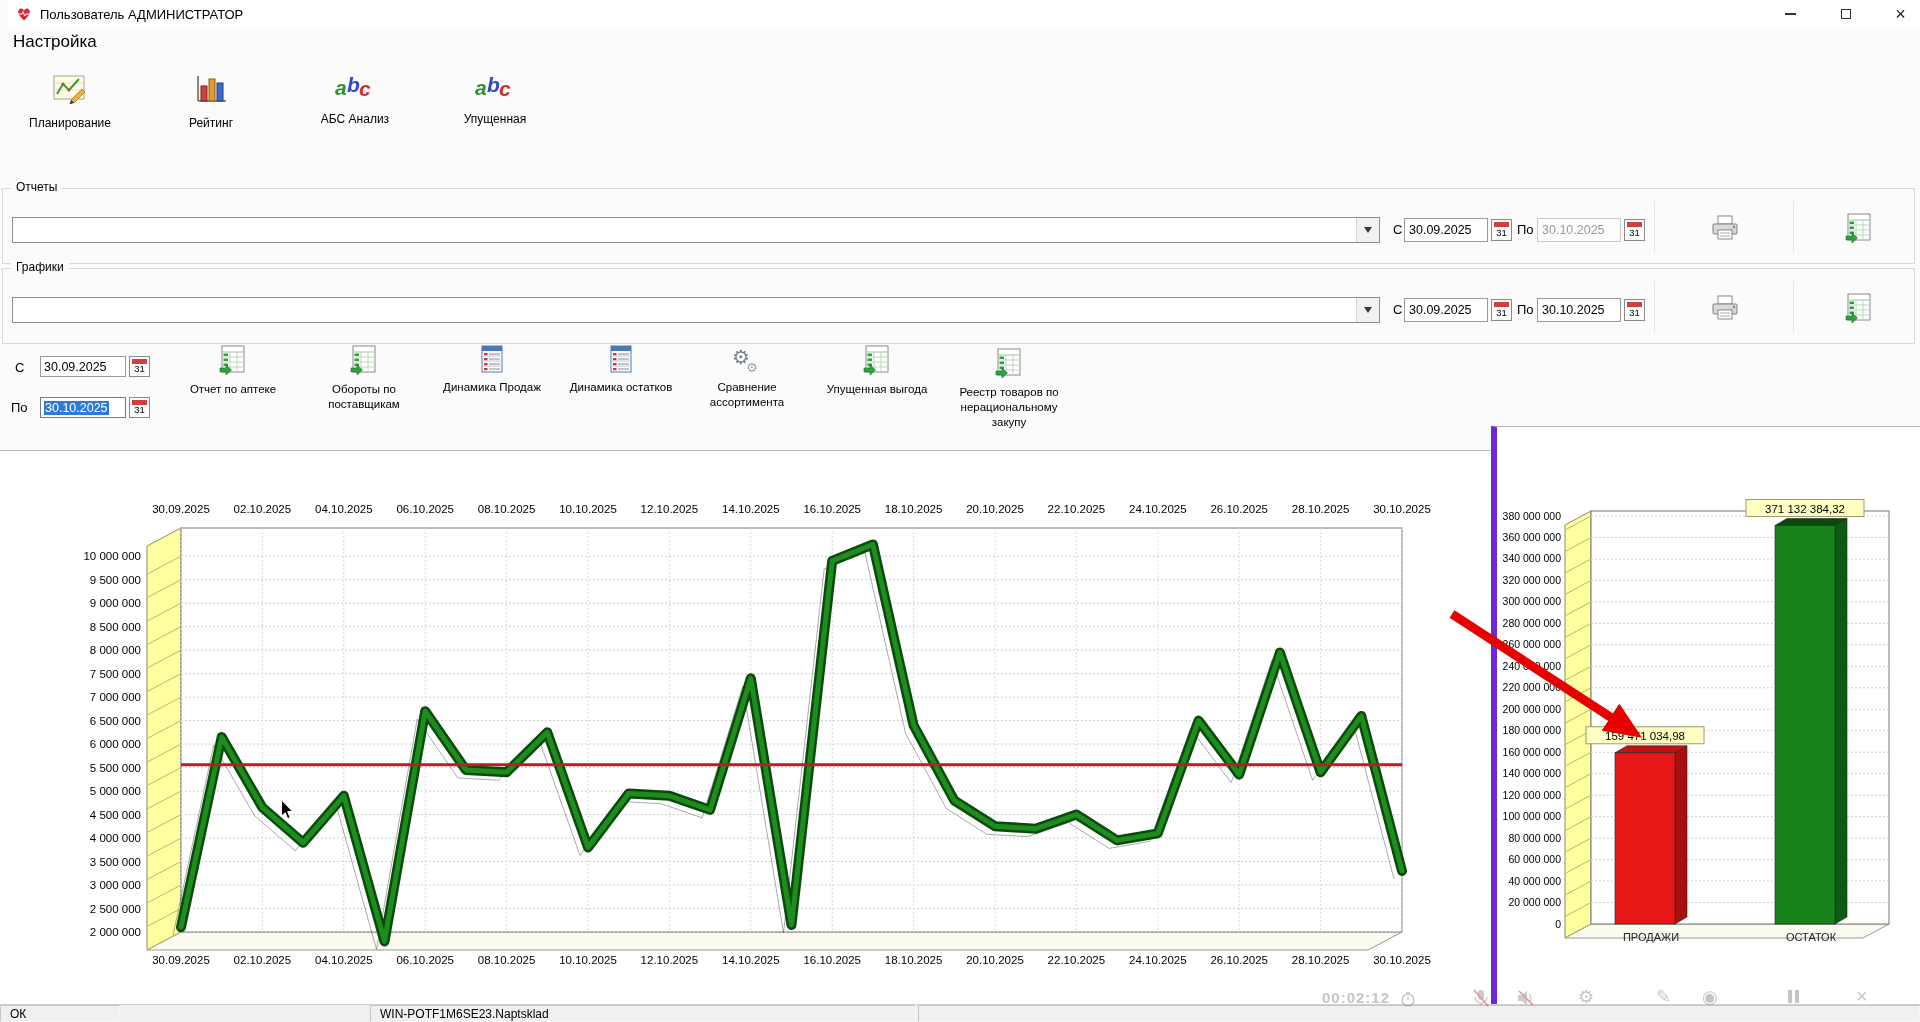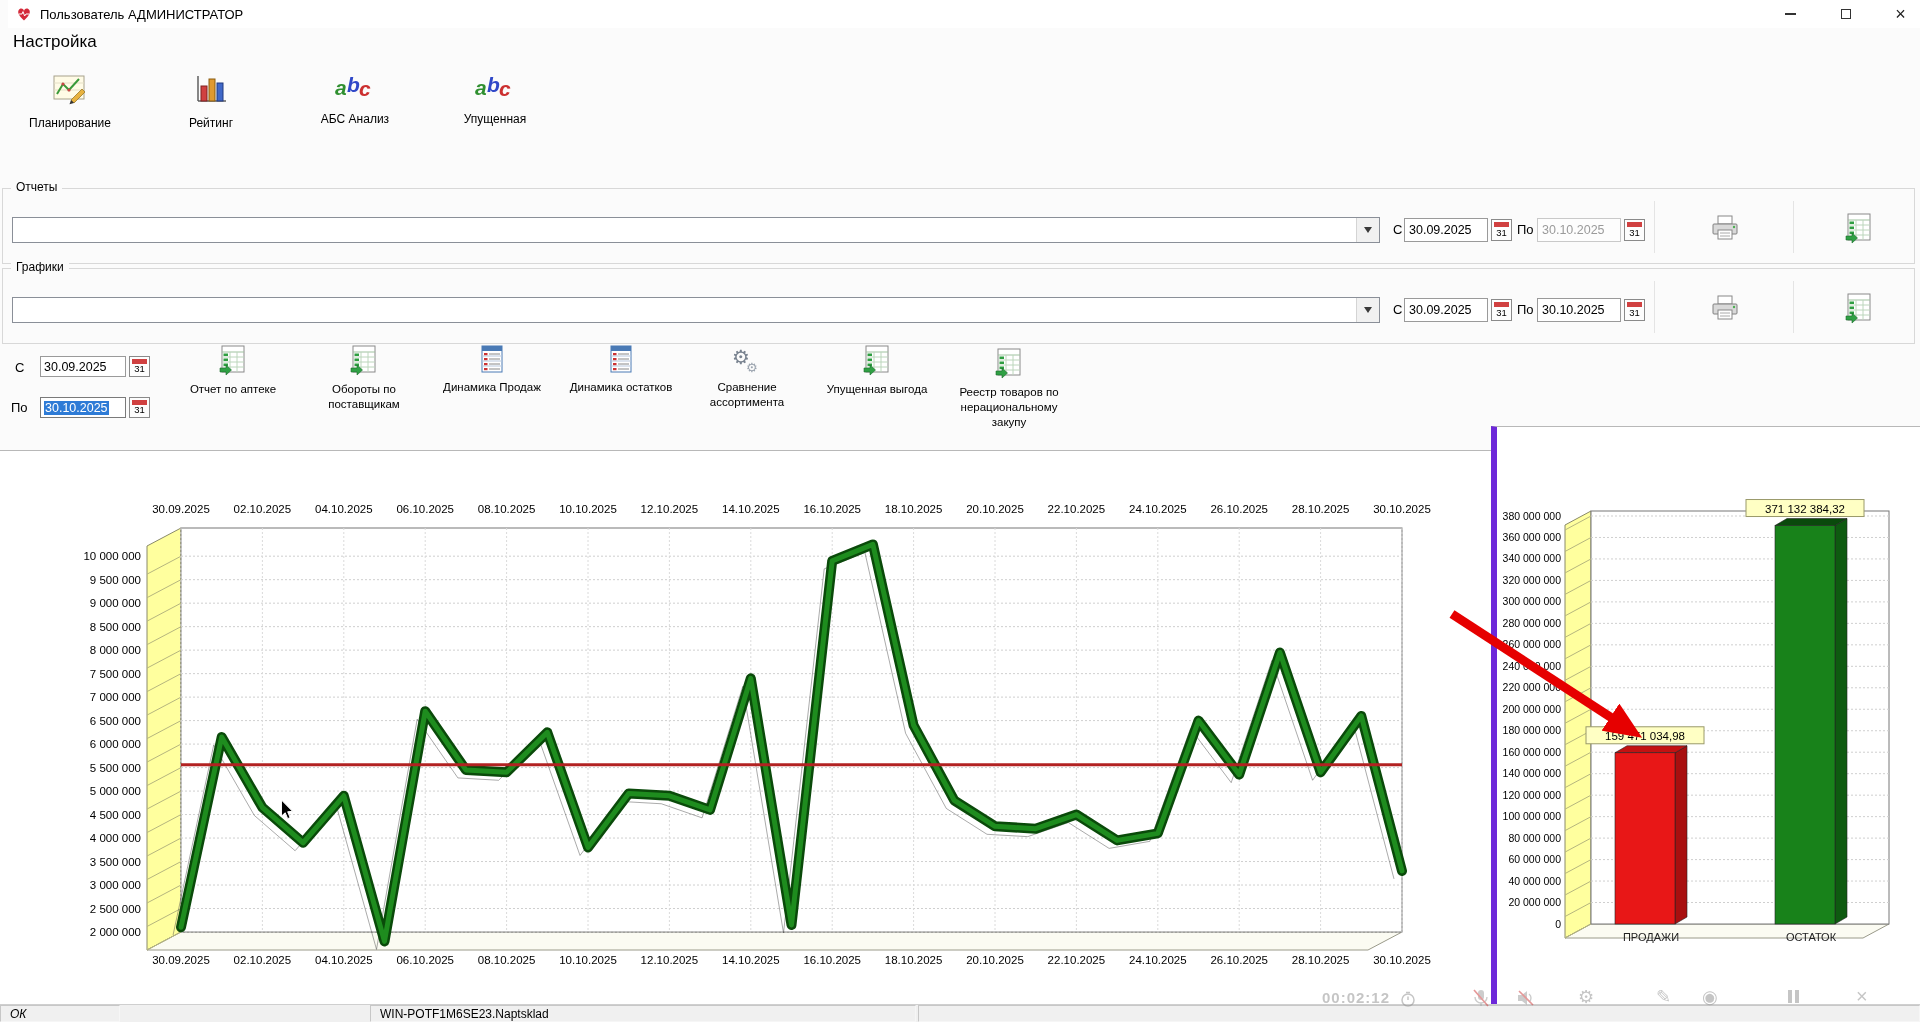--- a/index.html
+++ b/index.html
@@ -60,21 +60,21 @@
   
   .chart-left{position:absolute;left:0;top:450px;width:1491px;height:554px;background:#fff;border-top:1px solid #b8b8b8;}
   .chart-right{position:absolute;left:1491px;top:426px;width:429px;height:707px;background:#fff;border-top:1px solid #b8b8b8;border-left:6px solid #6d28d9;}
   svg text{font-family:"Liberation Sans","DejaVu Sans",sans-serif;}
   #arrow-overlay{position:absolute;left:1440px;top:600px;width:260px;height:160px;pointer-events:none;}
   #mouse-cursor{position:absolute;left:278px;top:800px;pointer-events:none;}
 
   
   .statusbar{position:absolute;left:0;top:1004px;width:1920px;height:18px;background:#f0f0f0;display:flex;font-size:12px;border-top:1px solid #cfcfcf;}
   .sb-cell{padding:1px 9px 0 9px;border:1px solid;border-color:#c7c7c7 #f6f6f6 #f6f6f6 #c7c7c7;margin-right:2px;white-space:nowrap;overflow:hidden;}
-  .sb-1{width:120px;font-style:italic;}
+  .sb-1{width:120px;}
   .sb-2{width:246px;margin-top:40px;}
   .sb-3{width:546px;}
   .sb-rest{flex:1;border:1px solid;border-color:#c7c7c7 #f6f6f6 #f6f6f6 #c7c7c7;}
 
   
   .rec{position:absolute;color:#8d8d8d;opacity:.5;}
   .rec-time{left:1322px;top:989px;font-size:15px;font-weight:bold;letter-spacing:1px;text-shadow:0 1px 0 #fff;}
   .rec-glyph{font-size:18px;}
   .pause-bars{display:inline-flex;gap:3px;}
   .pause-bars i{width:4px;height:13px;background:#8d8d8d;display:block;}

